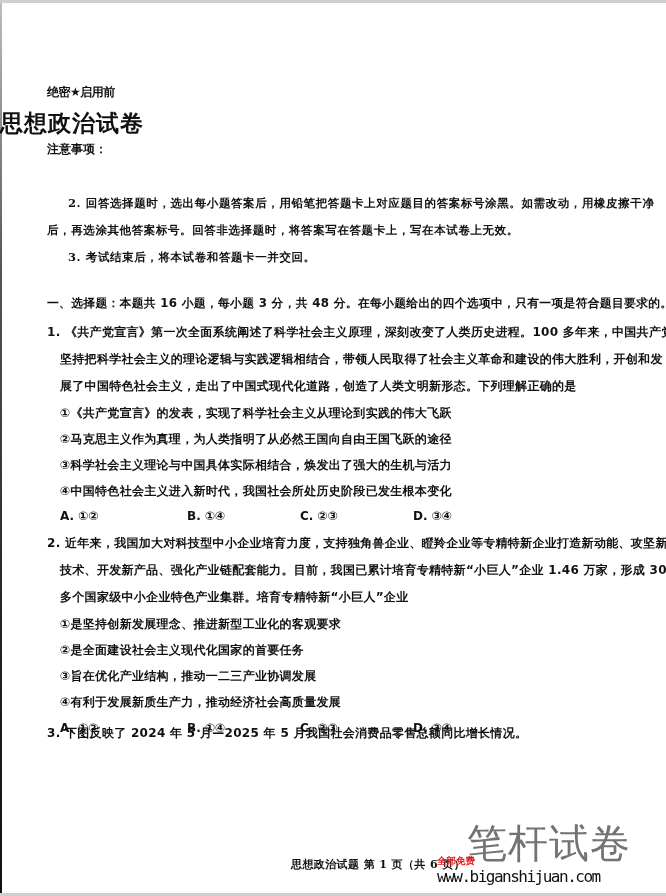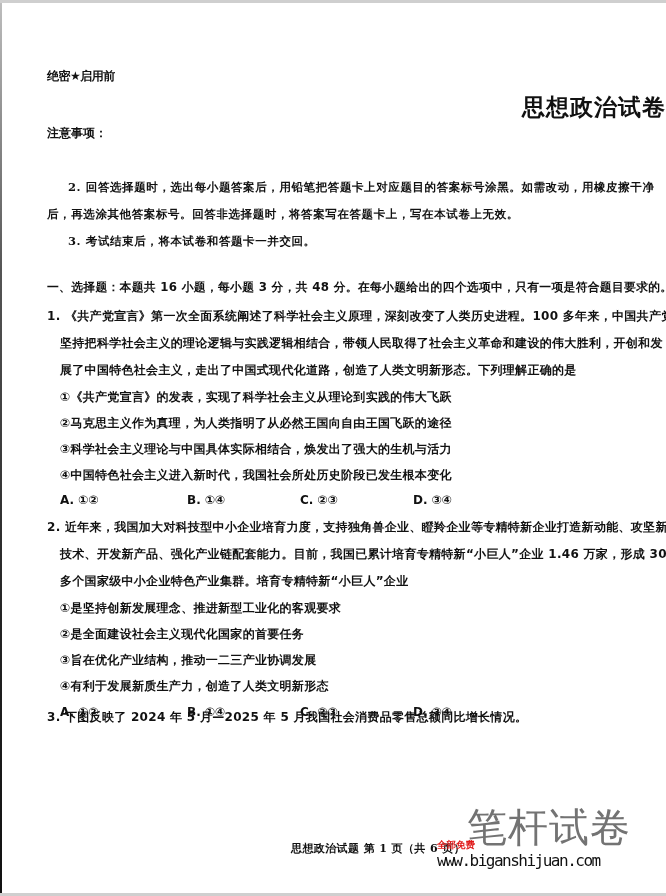--- a/index.html
+++ b/index.html
@@ -4,24 +4,24 @@
 <style>
   html, body { margin: 0; padding: 0; }
   body {
     width: 666px; height: 896px; background: #ffffff; position: relative; overflow: hidden;
     font-family: "DejaVu Serif", "Liberation Serif", serif; color: #111;
   }
   .top-band { position: absolute; left: 0; top: 0; width: 666px; height: 3px; background: #cfcfcf; }
   .bottom-band { position: absolute; left: 0; bottom: 0; width: 666px; height: 3px; background: #cfcfcf; }
   .left-edge { position: absolute; left: 0; top: 3px; width: 2px; height: 890px;
     background: linear-gradient(to bottom, #bdbdbd 0%, #555 30%, #222 70%, #111 100%); }
-  .page { position: absolute; left: 0; top: 0; width: 666px; height: 648px; }
+  .page { position: absolute; left: 0; top: 16px; width: 666px; height: 648px; }
   .abs { position: absolute; white-space: nowrap; }
   .secret { left: 47px; top: 68px; font-size: 12px; font-weight: bold; font-family: "DejaVu Sans", sans-serif; letter-spacing: -0.5px; }
-  .title { left: 0; width: 666px; text-align: right; top: 92px; font-size: 23px; font-weight: bold; font-family: "DejaVu Sans", sans-serif; letter-spacing: 1px; }
+  .title { left: 0; width: 666px; text-align: left; top: 92px; font-size: 23px; font-weight: bold; font-family: "DejaVu Sans", sans-serif; letter-spacing: 1px; }
   .notice-head { left: 47px; top: 125px; font-size: 12px; font-weight: bold; font-family: "DejaVu Sans", sans-serif; }
   .notice { font-size: 11.5px; font-weight: bold; letter-spacing: 0.6px; }
   .body-line { font-size: 12px; font-weight: bold; font-family: "DejaVu Sans", sans-serif; letter-spacing: 0.3px; }
   .opt { font-size: 12px; font-weight: bold; font-family: "DejaVu Sans", sans-serif; }
   .footer { left: 243px; top: 841px; font-size: 11px; font-weight: bold; letter-spacing: 0.4px; margin-left: 48px; }
   .logo-big { left: 467px; top: 800px; font-size: 40px; font-family: "DejaVu Sans", sans-serif; color: #737373; letter-spacing: 1px; }
   .logo-red { left: 437px; top: 839px; font-size: 9.5px; color: #e01818; font-weight: bold; font-family: "DejaVu Sans", sans-serif; }
   .logo-url { left: 437px; top: 851px; font-size: 16px; font-family: "DejaVu Sans Mono", "Liberation Mono", monospace; color: #111; letter-spacing: -1.5px; }
 </style>
 </head>
@@ -57,21 +57,21 @@
     <div class="abs opt" style="left:413px; top:493px;">D. ③④</div>
   </div>
 
   <div>
     <div class="abs body-line" style="left:47px; top:519px;">2. 近年来，我国加大对科技型中小企业培育力度，支持独角兽企业、瞪羚企业等专精特新企业打造新动能、攻坚新</div>
     <div class="abs body-line" style="left:60px; top:546px;">技术、开发新产品、强化产业链配套能力。目前，我国已累计培育专精特新“小巨人”企业 1.46 万家，形成 300</div>
     <div class="abs body-line" style="left:60px; top:573px;">多个国家级中小企业特色产业集群。培育专精特新“小巨人”企业</div>
     <div class="abs body-line" style="left:60px; top:600px;">①是坚持创新发展理念、推进新型工业化的客观要求</div>
     <div class="abs body-line" style="left:60px; top:626px;">②是全面建设社会主义现代化国家的首要任务</div>
     <div class="abs body-line" style="left:60px; top:652px;">③旨在优化产业结构，推动一二三产业协调发展</div>
-    <div class="abs body-line" style="left:60px; top:678px;">④有利于发展新质生产力，创造了人类文明新形态</div>
+    <div class="abs body-line" style="left:60px; top:678px;">④有利于发展新质生产力，推动经济社会高质量发展</div>
     <div class="abs opt" style="left:60px; top:705px;">A. ①②</div>
     <div class="abs opt" style="left:187px; top:705px;">B. ①④</div>
     <div class="abs opt" style="left:300px; top:705px;">C. ②③</div>
     <div class="abs opt" style="left:413px; top:705px;">D. ③④</div>
   </div>
 
   <div>
     <div class="abs body-line" style="left:47px; top:709px; font-size:12px;">3. 下图反映了 2024 年 5 月—2025 年 5 月我国社会消费品零售总额同比增长情况。</div>
   </div>
 

